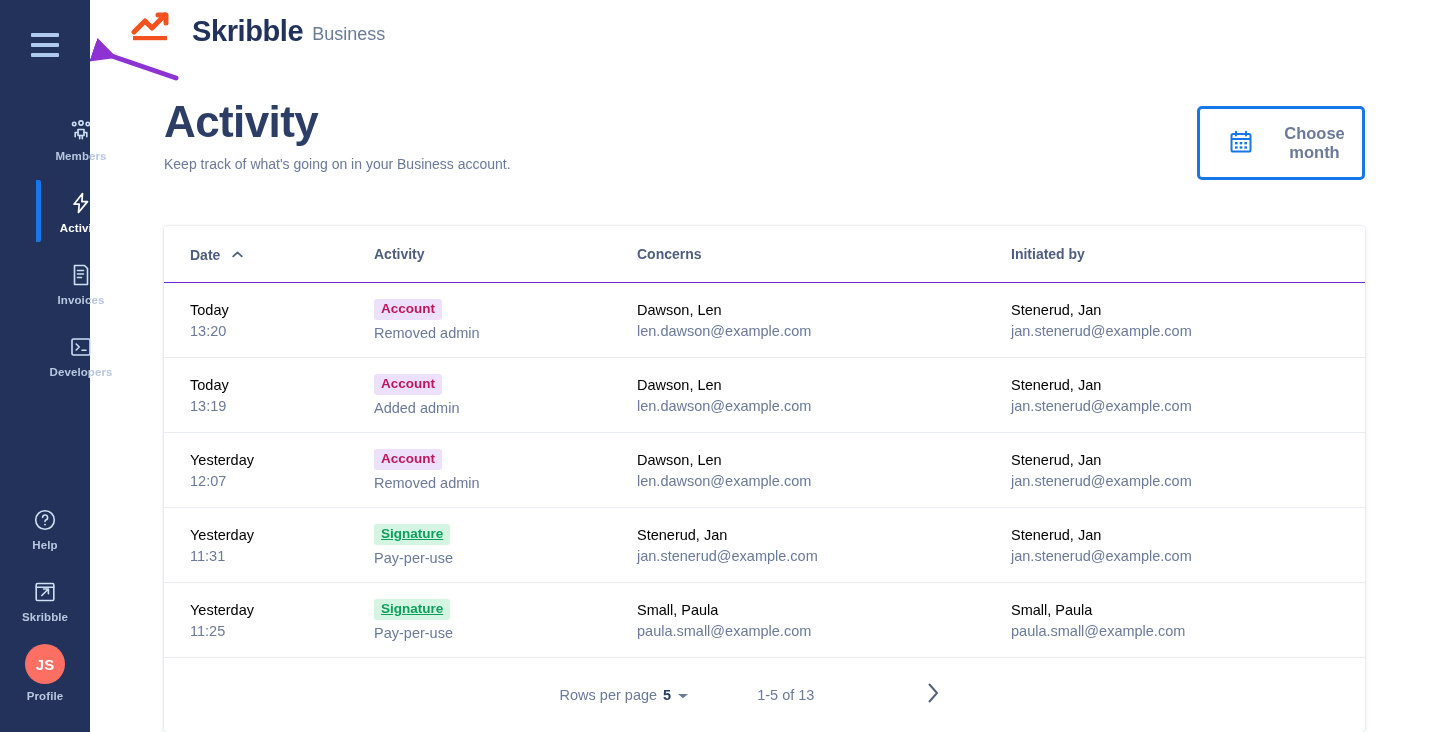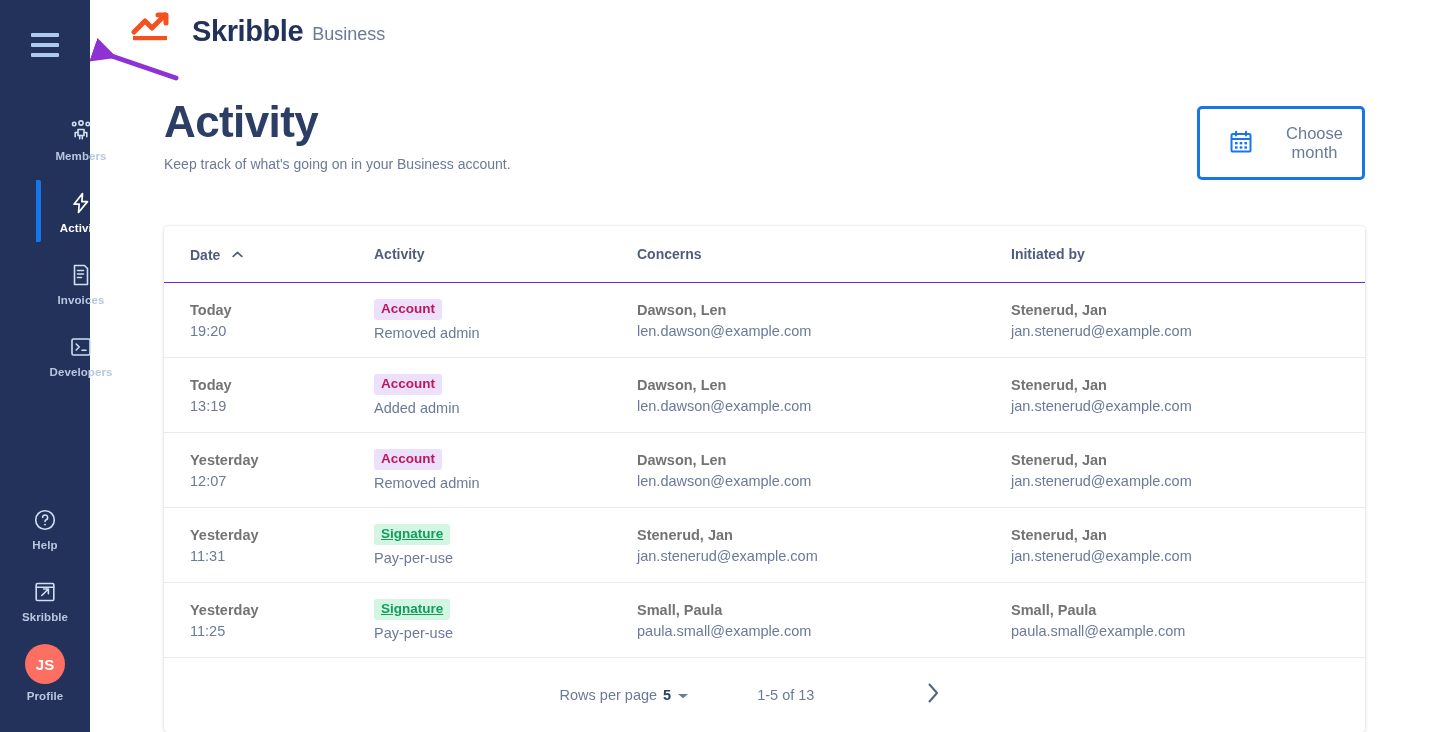--- a/index.html
+++ b/index.html
@@ -66,20 +66,21 @@
     position:absolute; left:164px; top:156px;
     font-size:14px; font-weight:400; color:#6b7a99;
   }
 
   
   .choose-month {
     position:absolute; left:1197px; top:106px; width:168px; height:74px;
     background:#fff; border:3px solid #1877e8; border-radius:5px;
     display:flex; align-items:center; gap:14px; padding-left:29px;
     cursor:pointer;
+    font-weight:bold;
   }
   .choose-month .cm-label { font-size:16.5px; color:#6b7a99; }
 
   
   .card {
     position:absolute; left:164px; top:226px; width:1201px; height:506px;
     background:#fff; border-radius:4px;
     box-shadow: 0 1px 4px rgba(34,50,90,.13), 0 0 0 1px rgba(34,50,90,.05);
     overflow:hidden;
   }
@@ -92,21 +93,21 @@
   .col-act   { width:263px; }
   .col-conc  { width:374px; }
   .col-init  { width:354px; }
   .sort-ico { display:inline-block; margin-left:8px; vertical-align:2px; }
 
   .row {
     display:flex; height:75px; align-items:center;
     border-bottom:1px solid #e8ebf1;
   }
   .cell { display:flex; flex-direction:column; gap:5px; }
-  .c-primary { font-size:14.5px; font-weight:700; color:#737373; }
+  .c-primary { font-size:14.5px; font-weight:400; color:#000000; }
   .c-secondary { font-size:14.5px; font-weight:400; color:#6b7a99; }
 
   .badge {
     display:inline-block; align-self:flex-start;
     padding:2px 7px 3px; border-radius:3px;
     font-size:13.5px; font-weight:700; line-height:1.25;
   }
   .badge.account   { background:#ece0fb; color:#be185d; }
   .badge.signature { background:#d5f5e3; color:#0e9e5e;text-decoration:underline; }
 
@@ -259,21 +260,21 @@
       </div>
       <div class="th col-act">Activity</div>
       <div class="th col-conc">Concerns</div>
       <div class="th col-init">Initiated by</div>
     </div>
 
     <div id="tbody">
         <div class="row">
           <div class="cell col-date">
             <span class="c-primary">Today</span>
-            <span class="c-secondary">19:20</span>
+            <span class="c-secondary">13:20</span>
           </div>
           <div class="cell col-act">
             <span class="badge account">Account</span>
             <span class="c-secondary">Removed admin</span>
           </div>
           <div class="cell col-conc">
             <span class="c-primary">Dawson, Len</span>
             <span class="c-secondary">len.dawson@example.com</span>
           </div>
           <div class="cell col-init">

